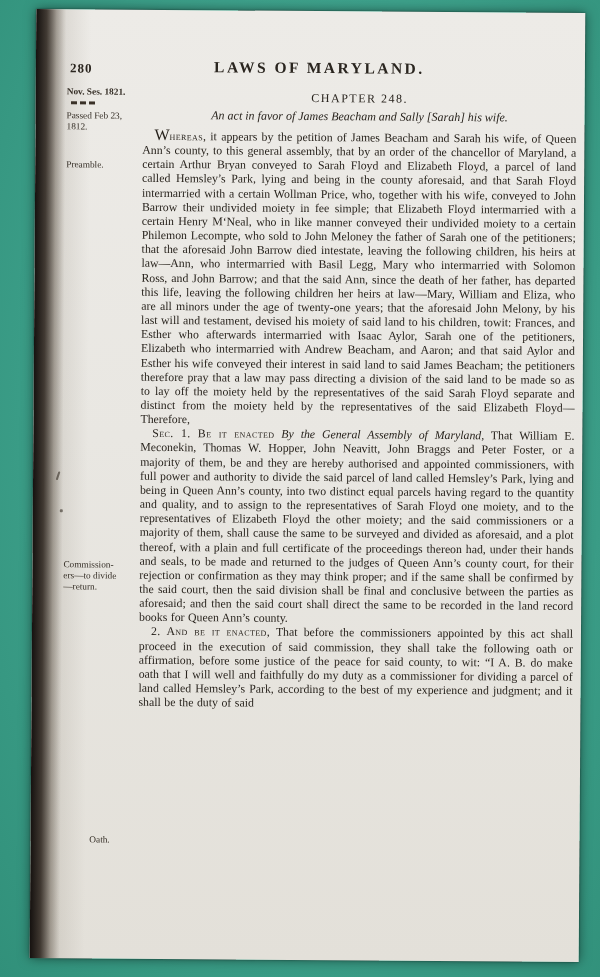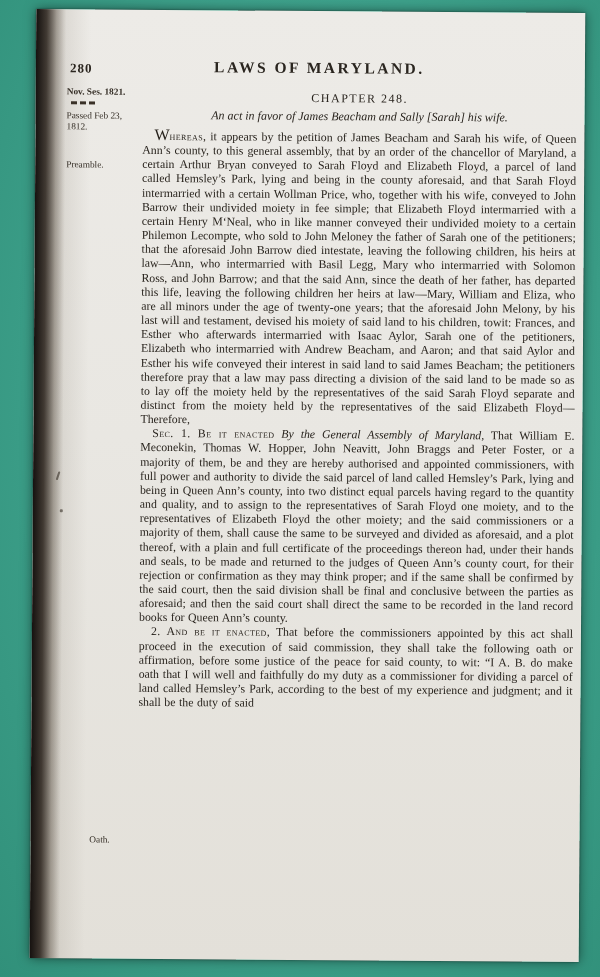--- a/index.html
+++ b/index.html
@@ -68,20 +68,23 @@
     <div class="page-header">
       <span class="page-number">280</span>
       <span class="running-title">LAWS OF MARYLAND.</span>
     </div>
 
     <div class="margin-note mn-0">Nov. Ses. 1821.</div>
     <div class="margin-rule"></div>
     <div class="margin-note mn-1">Passed Feb 23,
 1812.</div>
     <div class="margin-note mn-2">Preamble.</div>
+    <div class="margin-note mn-3">Commission-
+ers—to divide
+—return.</div>
     <div class="margin-note mn-4">Oath.</div>
 
     <div class="body-col">
       <div class="chapter-heading">CHAPTER 248.</div>
       <div class="chapter-title">An act in favor of James Beacham and Sally [Sarah] his wife.</div>
 
       <p class="body-par"><span class="lead-initial">W</span><span class="sc">hereas</span><span>, it appears by the petition of James Beacham and Sarah his wife, of Queen Ann’s county, to this general assembly, that by an order of the chancellor of Maryland, a certain Arthur Bryan conveyed to Sarah Floyd and Elizabeth Floyd, a parcel of land called Hemsley’s Park, lying and being in the county aforesaid, and that Sarah Floyd intermarried with a certain Wollman Price, who, together with his wife, conveyed to John Barrow their undivided moiety in fee simple; that Elizabeth Floyd intermarried with a certain Henry M‘Neal, who in like manner conveyed their undivided moiety to a certain Philemon Lecompte, who sold to John Meloney the father of Sarah one of the petitioners; that the aforesaid John Barrow died intestate, leaving the following children, his heirs at law—Ann, who intermarried with Basil Legg, Mary who intermarried with Solomon Ross, and John Barrow; and that the said Ann, since the death of her father, has departed this life, leaving the following children her heirs at law—Mary, William and Eliza, who are all minors under the age of twenty-one years; that the aforesaid John Melony, by his last will and testament, devised his moiety of said land to his children, towit: Frances, and Esther who afterwards intermarried with Isaac Aylor, Sarah one of the petitioners, Elizabeth who intermarried with Andrew Beacham, and Aaron; and that said Aylor and Esther his wife conveyed their interest in said land to said James Beacham; the petitioners therefore pray that a law may pass directing a division of the said land to be made so as to lay off the moiety held by the representatives of the said Sarah Floyd separate and distinct from the moiety held by the representatives of the said Elizabeth Floyd—Therefore,</span></p>
 
       <p class="body-par"><span class="sc">Sec. 1. Be it enacted</span> <span class="authority">By the General Assembly of Maryland,</span> <span>That William E. Meconekin, Thomas W. Hopper, John Neavitt, John Braggs and Peter Foster, or a majority of them, be and they are hereby authorised and appointed commissioners, with full power and authority to divide the said parcel of land called Hemsley’s Park, lying and being in Queen Ann’s county, into two distinct equal parcels having regard to the quantity and quality, and to assign to the representatives of Sarah Floyd one moiety, and to the representatives of Elizabeth Floyd the other moiety; and the said commissioners or a majority of them, shall cause the same to be surveyed and divided as aforesaid, and a plot thereof, with a plain and full certificate of the proceedings thereon had, under their hands and seals, to be made and returned to the judges of Queen Ann’s county court, for their rejection or confirmation as they may think proper; and if the same shall be confirmed by the said court, then the said division shall be final and conclusive between the parties as aforesaid; and then the said court shall direct the same to be recorded in the land record books for Queen Ann’s county.</span></p>
 

